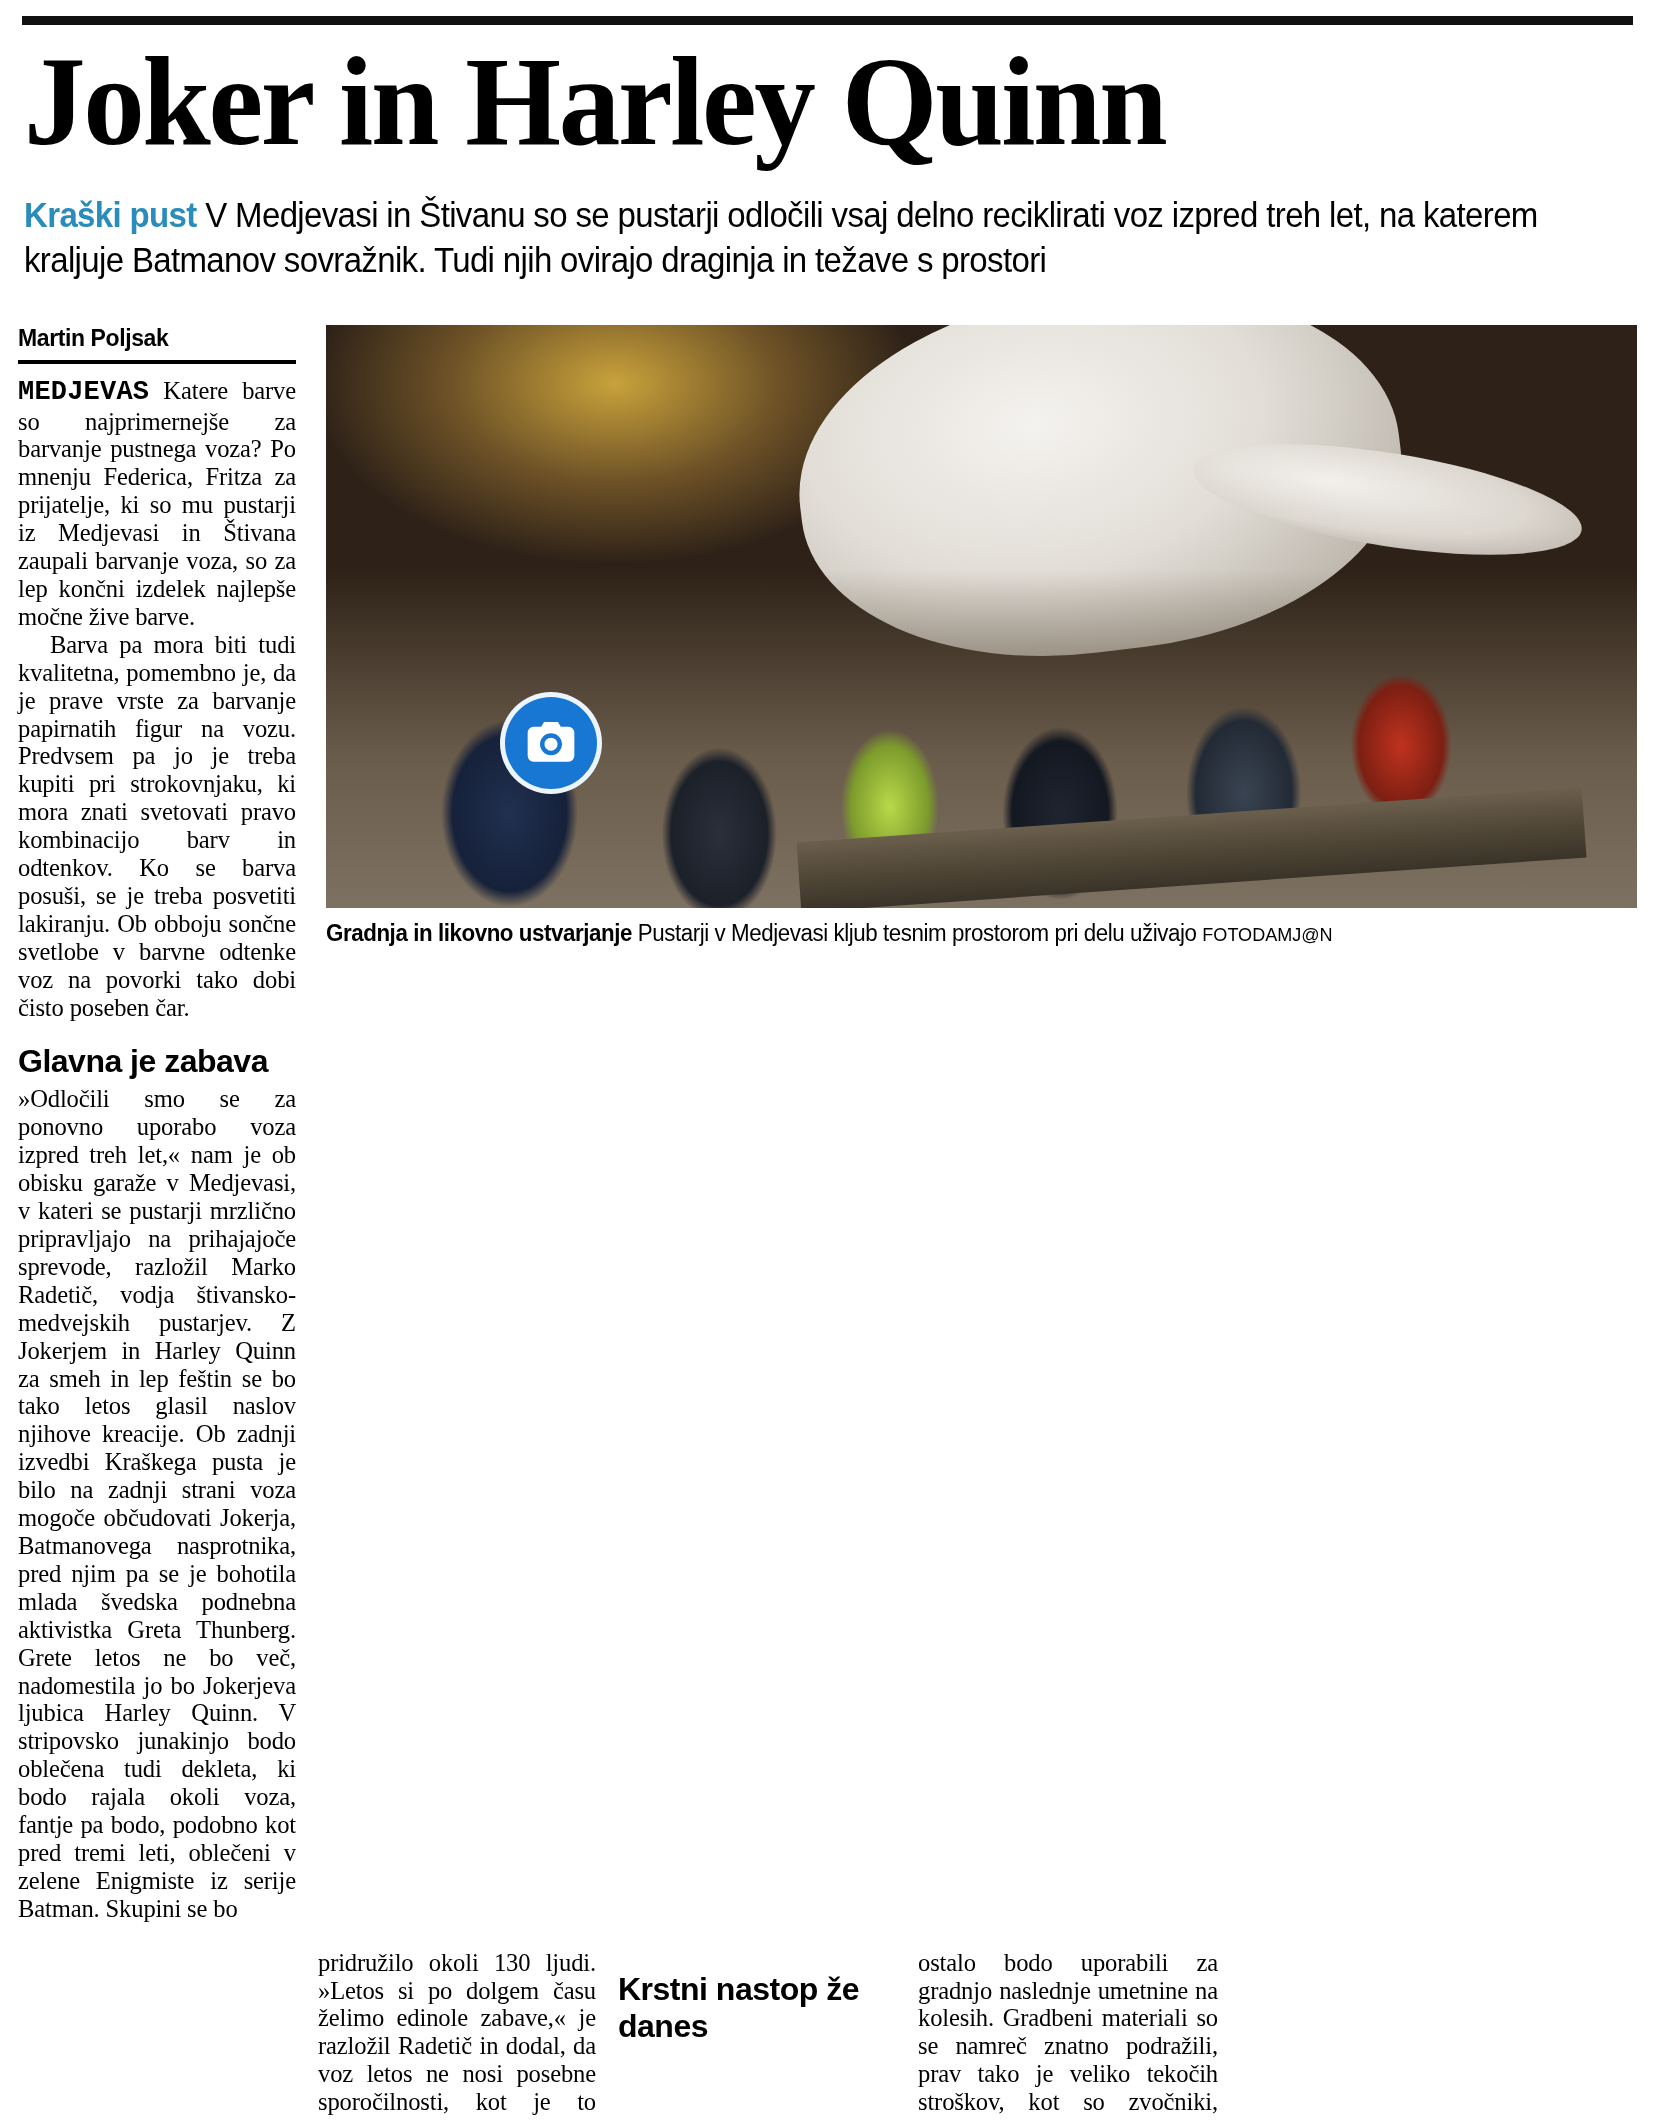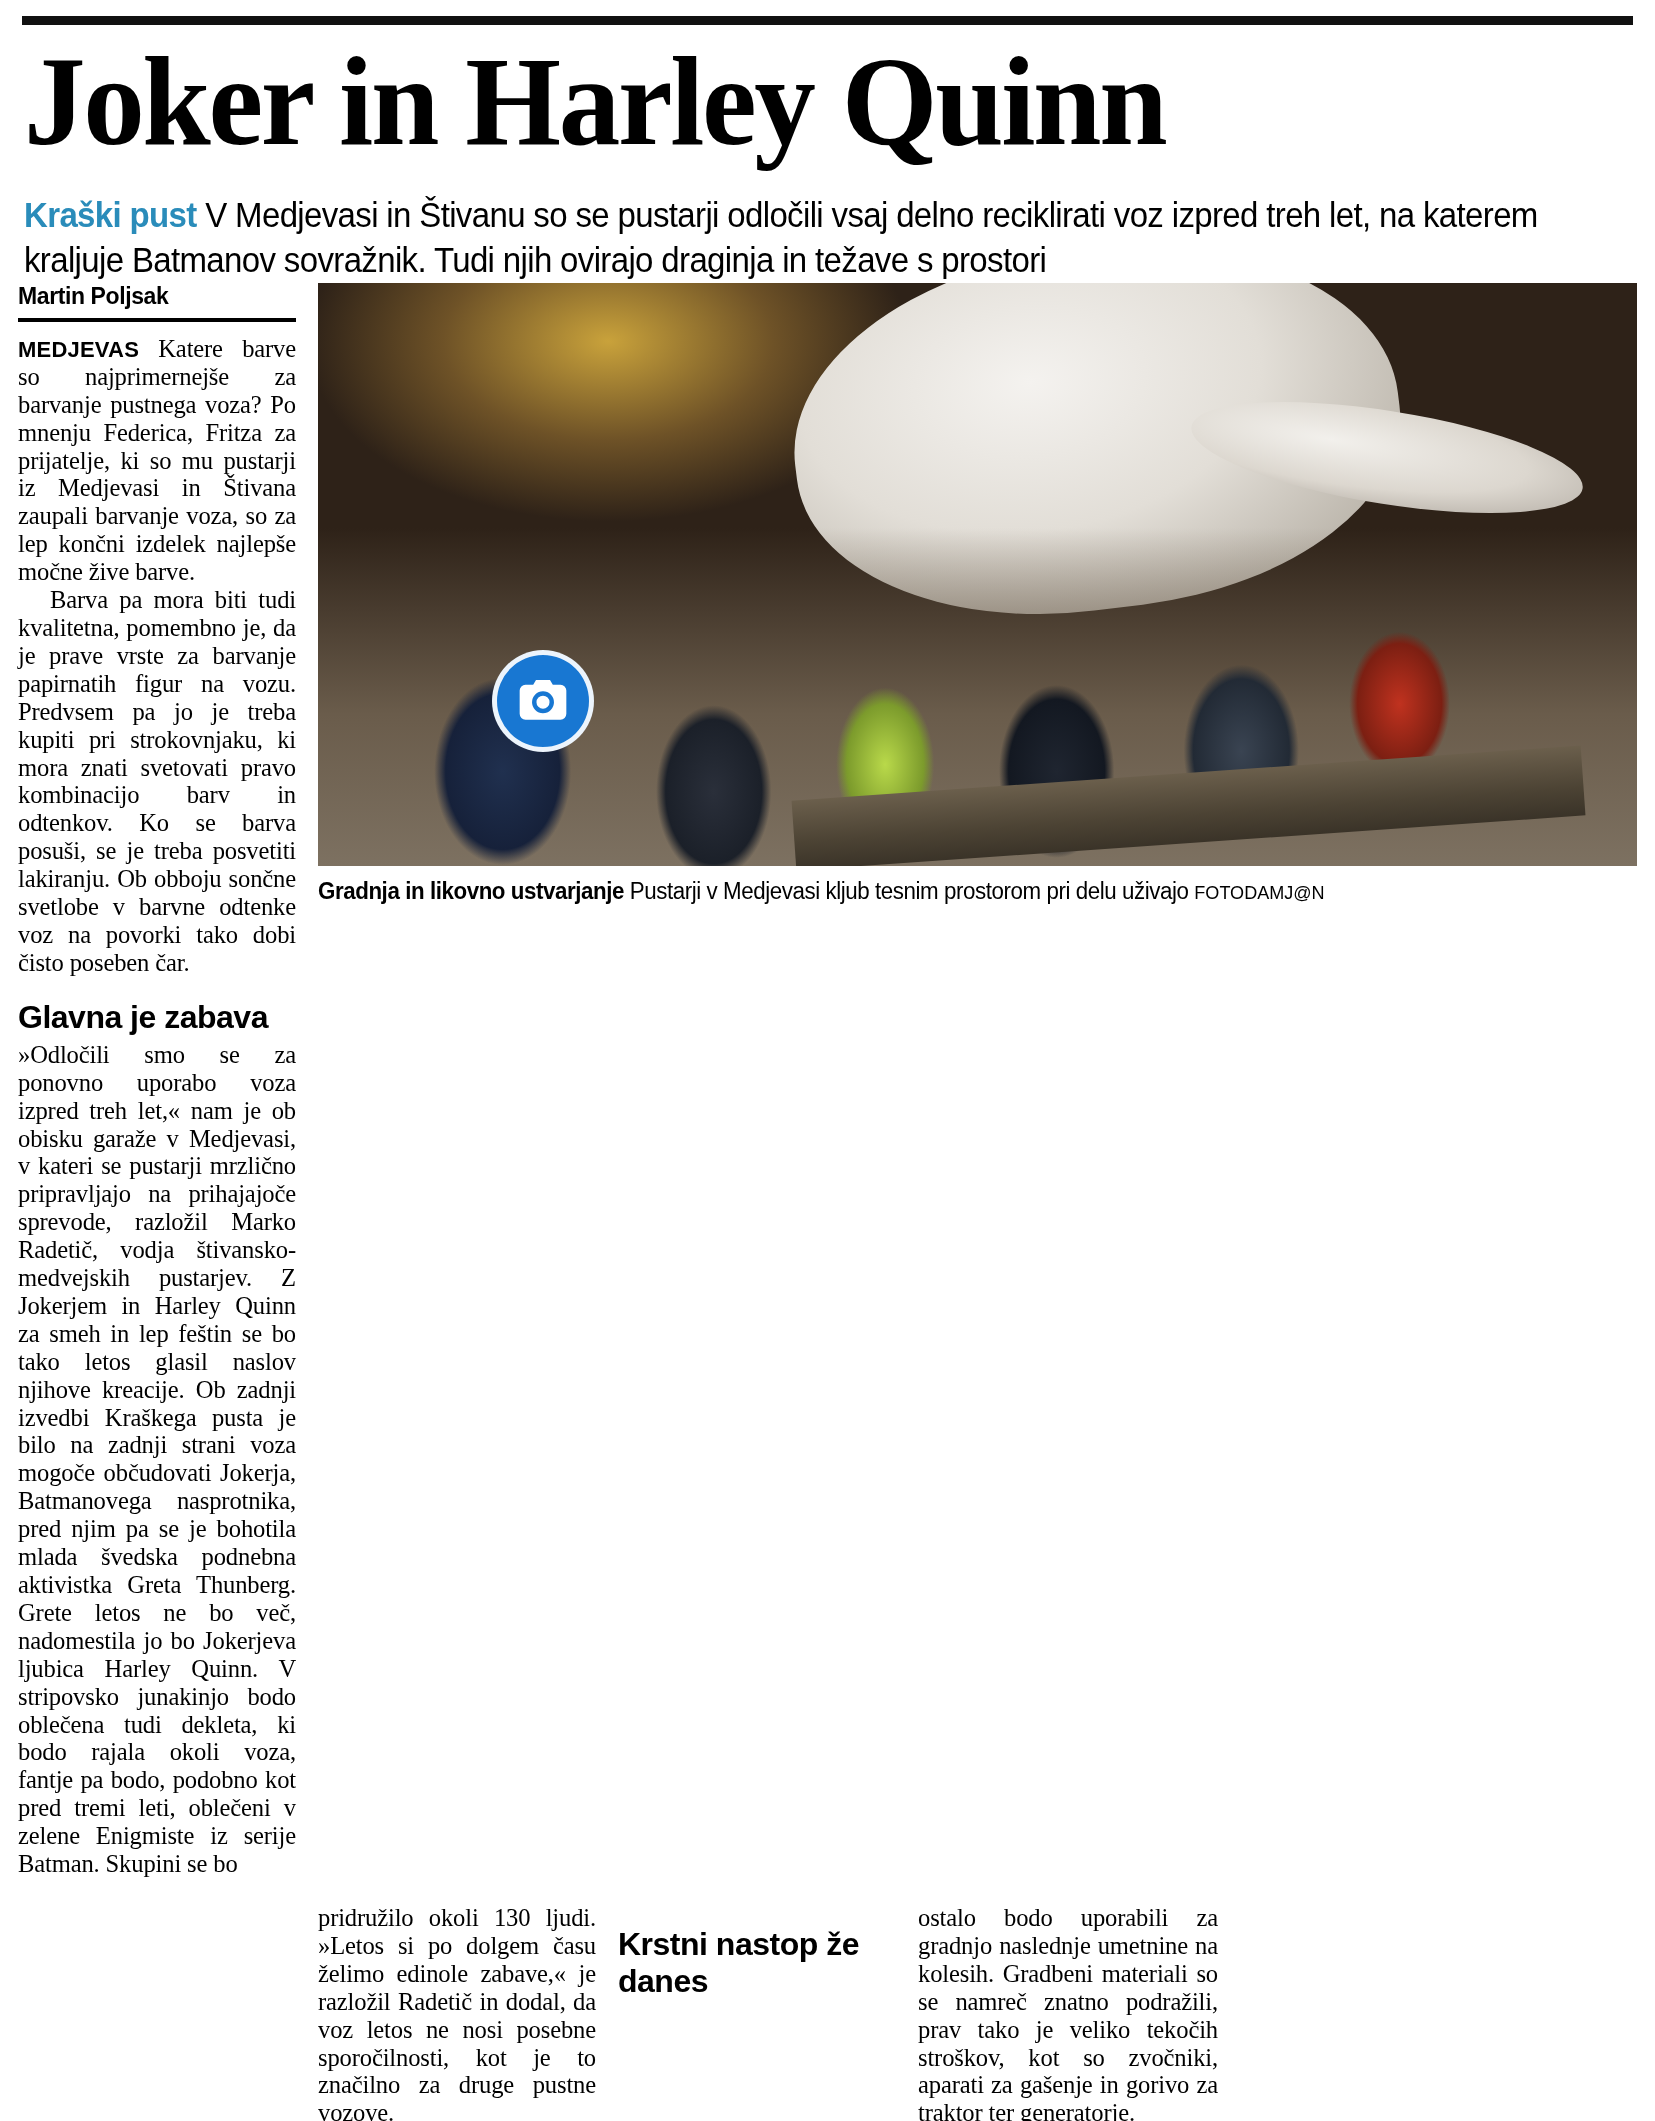--- a/index.html
+++ b/index.html
@@ -45,22 +45,23 @@
     width:107%;
   }
   .deck .kicker {
     font-weight:700;
     color:#2a8cba;
   }
 
   
   .upper {
     position:relative;
+    margin-top:42px;
     display:flex;
-    gap:0px;
+    gap:8px;
     justify-content:flex-end;
   }
   .col-left {
     width:300px;
     flex:0 0 300px;
     padding-right:22px;
   }
   .byline {
     font-family:"Liberation Sans", sans-serif;
     font-weight:700;
@@ -76,23 +77,23 @@
     font-size:24.6px;
     line-height:1.135;
     margin:0;
     text-align:justify;
     hyphens:auto;
     -webkit-hyphens:auto;
     letter-spacing:-0.15px;
   }
   p.body + p.body { text-indent:1.3em; }
   .lead-city {
-    font-family:Liberation Sans, sans-serif;
-    font-weight:700;
-    font-size:22px;
+    font-family:Liberation Mono, monospace;
+    font-weight:700;
+    font-size:27px;
     letter-spacing:0.2px;
   }
   h3.subhead {
     font-family:"Liberation Sans", sans-serif;
     font-weight:700;
     font-size:32px;
     letter-spacing:-0.5px;
     margin:22px 0 5px 0;
   }
 

